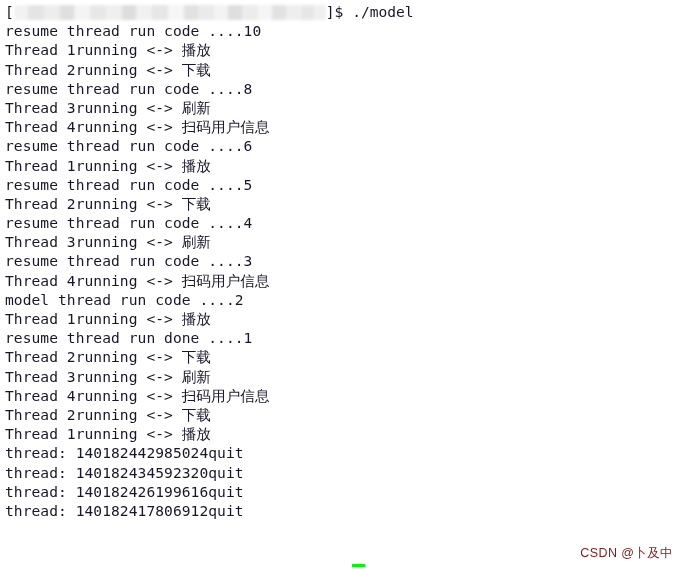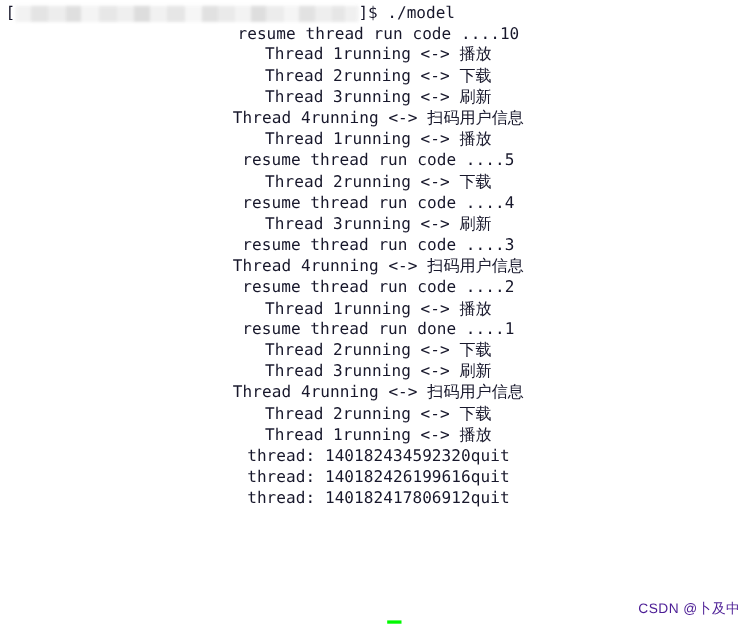--- a/index.html
+++ b/index.html
@@ -22,21 +22,20 @@
   #terminal-output {
     position: absolute;
     left: 5px;
     top: 2px;
     width: 678px;
   }
   .term-line {
     height: 19.2px;
     white-space: pre;
     letter-spacing: 0.05px;
-    text-align: center;
   }
   .prompt-line {
     display: flex;
     align-items: center;
     height: 19.2px;
     white-space: pre;
   }
   .bracket {
     color: #17172b;
   }
@@ -83,58 +82,61 @@
     width: 13px;
     height: 3px;
     background: #00f900;
   }
   #watermark {
     position: absolute;
     right: 10px;
     bottom: 8px;
     font-family: "Liberation Sans", sans-serif;
     font-size: 12.5px;
-    color: #4c1d95;
+    color: #7f1d1d;
     letter-spacing: 0.4px;
     user-select: none;
     white-space: pre;
   }
 </style>
 </head>
 <body>
 
 <div id="screen">
 
   <div id="terminal-output">
 
     <div class="prompt-line">
       <span class="bracket">[</span><span class="redaction"></span><span class="bracket">]$ </span><span>./model</span>
     </div>
 
     <div id="lines-container">
         <div class="term-line">resume thread run code ....10</div>
         <div class="term-line">Thread 1running &lt;-&gt; 播放</div>
         <div class="term-line">Thread 2running &lt;-&gt; 下载</div>
+        <div class="term-line">resume thread run code ....8</div>
         <div class="term-line">Thread 3running &lt;-&gt; 刷新</div>
         <div class="term-line">Thread 4running &lt;-&gt; 扫码用户信息</div>
+        <div class="term-line">resume thread run code ....6</div>
         <div class="term-line">Thread 1running &lt;-&gt; 播放</div>
         <div class="term-line">resume thread run code ....5</div>
         <div class="term-line">Thread 2running &lt;-&gt; 下载</div>
         <div class="term-line">resume thread run code ....4</div>
         <div class="term-line">Thread 3running &lt;-&gt; 刷新</div>
         <div class="term-line">resume thread run code ....3</div>
         <div class="term-line">Thread 4running &lt;-&gt; 扫码用户信息</div>
-        <div class="term-line">resume thread run code ....2</div>
+        <div class="term-line">model thread run code ....2</div>
         <div class="term-line">Thread 1running &lt;-&gt; 播放</div>
         <div class="term-line">resume thread run done ....1</div>
         <div class="term-line">Thread 2running &lt;-&gt; 下载</div>
         <div class="term-line">Thread 3running &lt;-&gt; 刷新</div>
         <div class="term-line">Thread 4running &lt;-&gt; 扫码用户信息</div>
         <div class="term-line">Thread 2running &lt;-&gt; 下载</div>
         <div class="term-line">Thread 1running &lt;-&gt; 播放</div>
+        <div class="term-line">thread: 140182442985024quit</div>
         <div class="term-line">thread: 140182434592320quit</div>
         <div class="term-line">thread: 140182426199616quit</div>
         <div class="term-line">thread: 140182417806912quit</div>
       </div>
 
   </div>
 
   <div id="cursor"></div>
 
   <div id="watermark">CSDN @卜及中</div>

